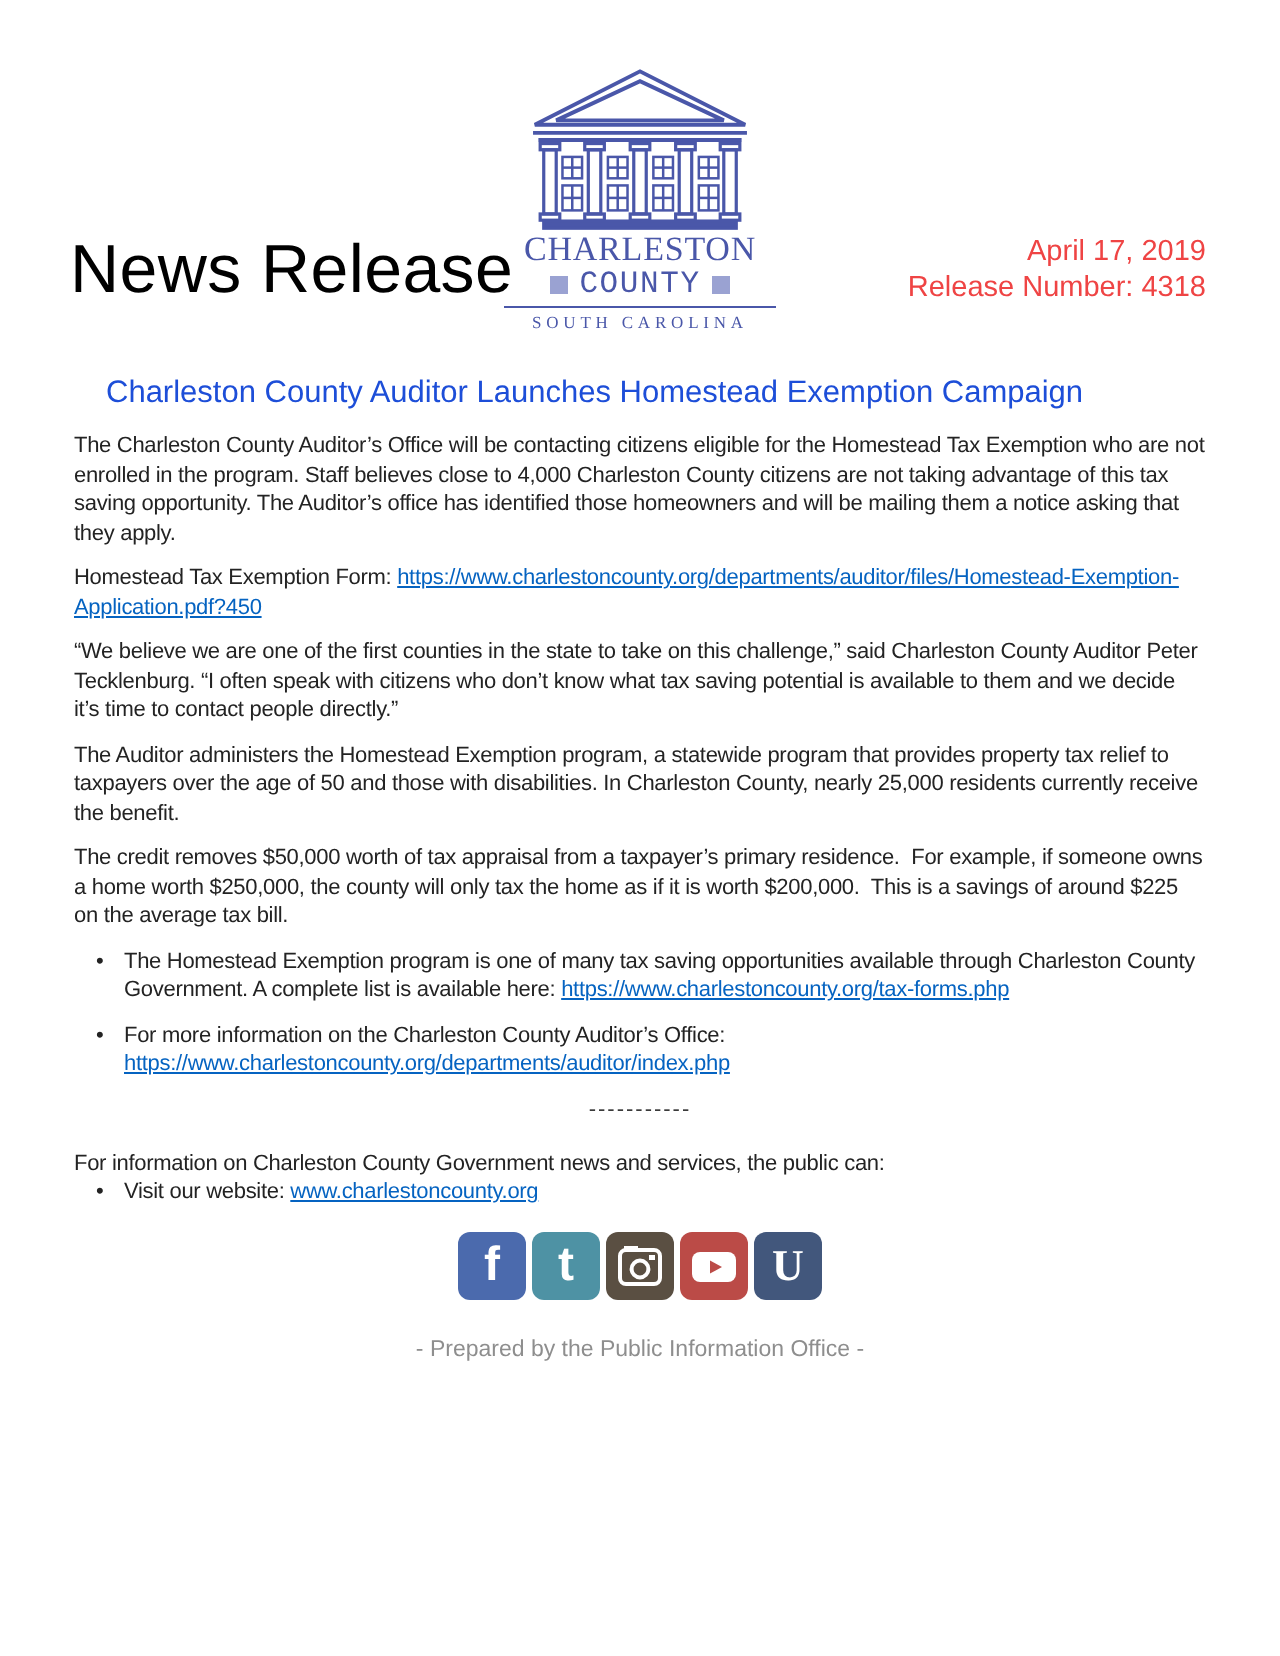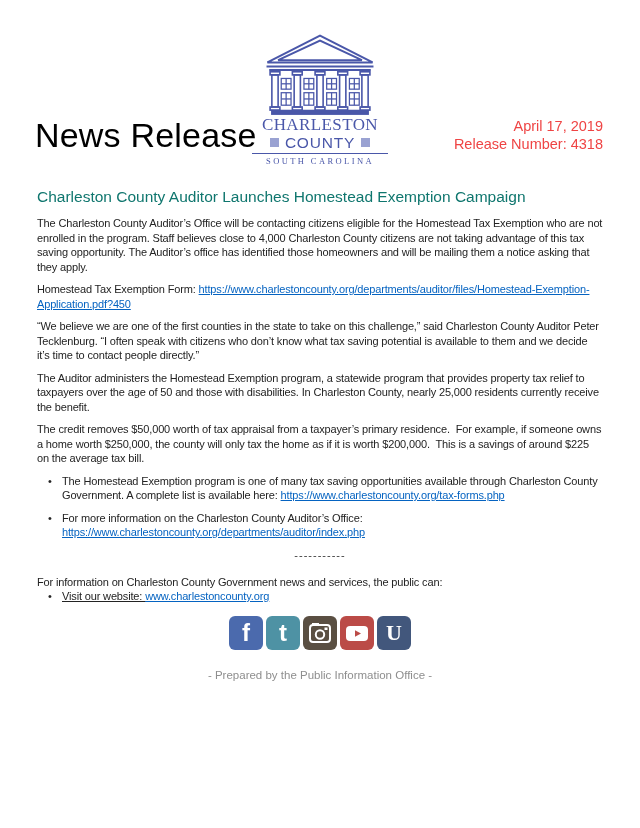--- a/index.html
+++ b/index.html
@@ -8,44 +8,44 @@
   
   header{position:relative;height:170px;}
   .news-title{position:absolute;left:35px;top:118px;font-size:34px;font-weight:400;
               color:#000000;letter-spacing:0.2px;line-height:1;margin:0;}
   .logo{position:absolute;left:50%;transform:translateX(-50%);top:33px;width:136px;
         text-align:center;color:#4a57a9;}
   .logo svg{display:block;margin:0 auto;}
   .logo-line1{font-family:"Liberation Serif",serif;font-size:17px;letter-spacing:0.4px;
               line-height:18px;margin-top:1px;}
   .logo-line2{display:flex;align-items:center;justify-content:center;gap:6px;
-              font-family:Liberation Sans, sans-serif;font-size:15.5px;letter-spacing:0.8px;
+              font-family:Liberation Mono, monospace;font-size:15.5px;letter-spacing:0.8px;
               line-height:17px;}
   .logo-sq{width:9px;height:9px;background:#9aa2d2;display:inline-block;}
   .logo-line3{font-family:"Liberation Serif",serif;font-size:8.5px;letter-spacing:2.4px;
               border-top:1.5px solid #4a57a9;margin-top:2px;padding-top:2px;}
   .dateblock{position:absolute;right:37px;top:117px;text-align:right;font-size:14.5px;
              line-height:18px;color:#ef4444;}
   
   main{padding:0 37px;}
-  .headline{font-size:15.5px;font-weight:400;color:#0f766e;margin:17px 0 0 0;line-height:19px;}
+  .headline{font-size:15.5px;font-weight:400;color:#1d4ed8;margin:17px 0 0 16px;line-height:19px;}
   .para{font-size:11px;letter-spacing:-0.15px;line-height:14.5px;margin:10px 0 8px 0;
         white-space:pre-wrap;overflow-wrap:break-word;}
   .para.tight{margin-top:0;}
   a.link{color:#0563c1;text-decoration:underline;cursor:pointer;overflow-wrap:break-word;}
   ul.blist{list-style:none;margin:3px 0 0 0;padding:0;font-size:11px;letter-spacing:-0.15px;
            line-height:14.5px;}
   ul.blist li{position:relative;padding-left:25px;margin-bottom:8px;}
   ul.blist li::before{content:"\2022";position:absolute;left:11px;top:0;font-size:11px;}
   .divider{text-align:center;letter-spacing:1px;color:#3a3a3a;font-size:11px;
            line-height:14px;margin-top:2px;}
   
   .info-line{font-size:11px;letter-spacing:-0.15px;line-height:14.5px;margin:13px 0 0 0;}
   ul.flist{list-style:none;margin:0;padding:0;font-size:11px;letter-spacing:-0.15px;
-           line-height:14.5px;text-decoration:underline;}
+           line-height:14.5px;}
   ul.flist li{position:relative;padding-left:25px;}
   ul.flist li::before{content:"\2022";position:absolute;left:11px;top:0;font-size:11px;}
   .social{display:flex;justify-content:center;gap:3px;margin-top:12px;}
   .sicon{width:34px;height:34px;border-radius:6px;color:#fff;display:flex;
          align-items:center;justify-content:center;cursor:pointer;}
   .sicon .glyph{font-weight:700;font-size:24px;line-height:1;font-family:"Liberation Sans",sans-serif;}
   .sicon .glyph.serif{font-family:"Liberation Serif",serif;font-size:22px;}
   .prepared{color:#8e8e8e;font-size:11.5px;text-align:center;margin-top:19px;}
 </style>
 </head>

